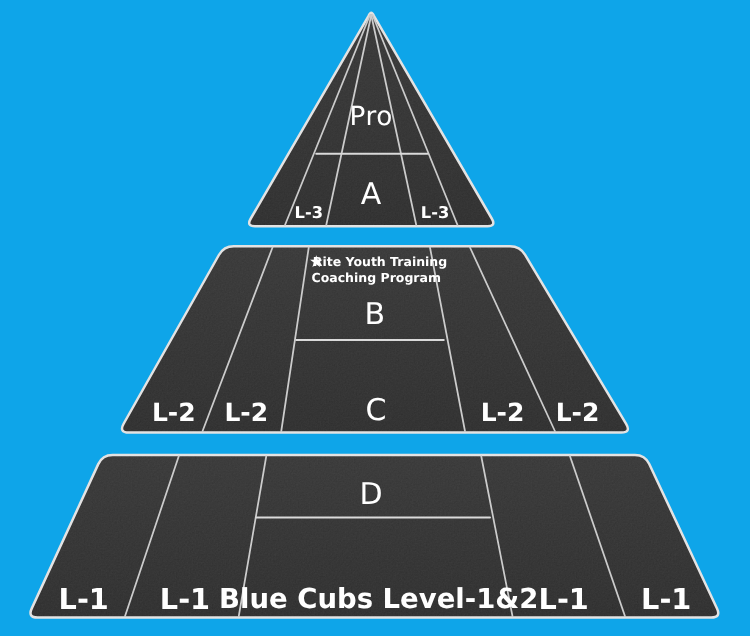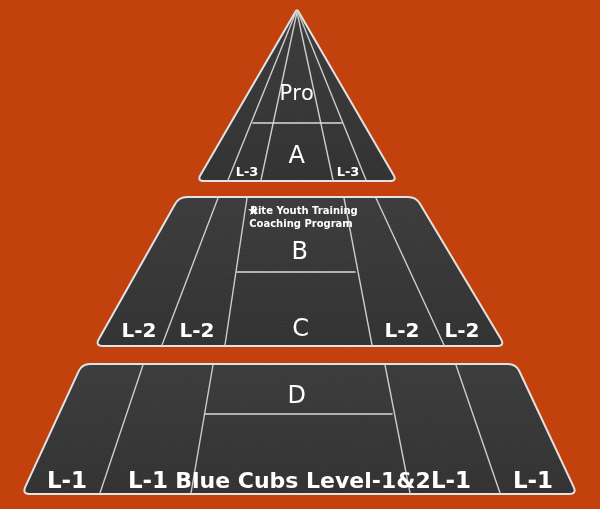--- a/index.html
+++ b/index.html
@@ -8,21 +8,21 @@
     background: #000000;
     width: 600px;
     height: 509px;
     overflow: hidden;
     font-family: "DejaVu Sans", sans-serif;
   }
   .stage {
     position: relative;
     width: 600px;
     height: 509px;
-    background: #c2410c;
+    background: #0ea5e9;
   }
   svg { display: block; }
   text {
     fill: #ffffff;
     font-family: "DejaVu Sans", "Liberation Sans", sans-serif;
   }
   .lbl-big   { font-size: 24px; font-weight: 500; letter-spacing: 0.5px; }
   .lbl-pro   { font-size: 21px; font-weight: 500; letter-spacing: 0.5px; }
   .lbl-l3    { font-size: 13px; font-weight: bold; }
   .lbl-l2    { font-size: 20px; font-weight: bold; }

